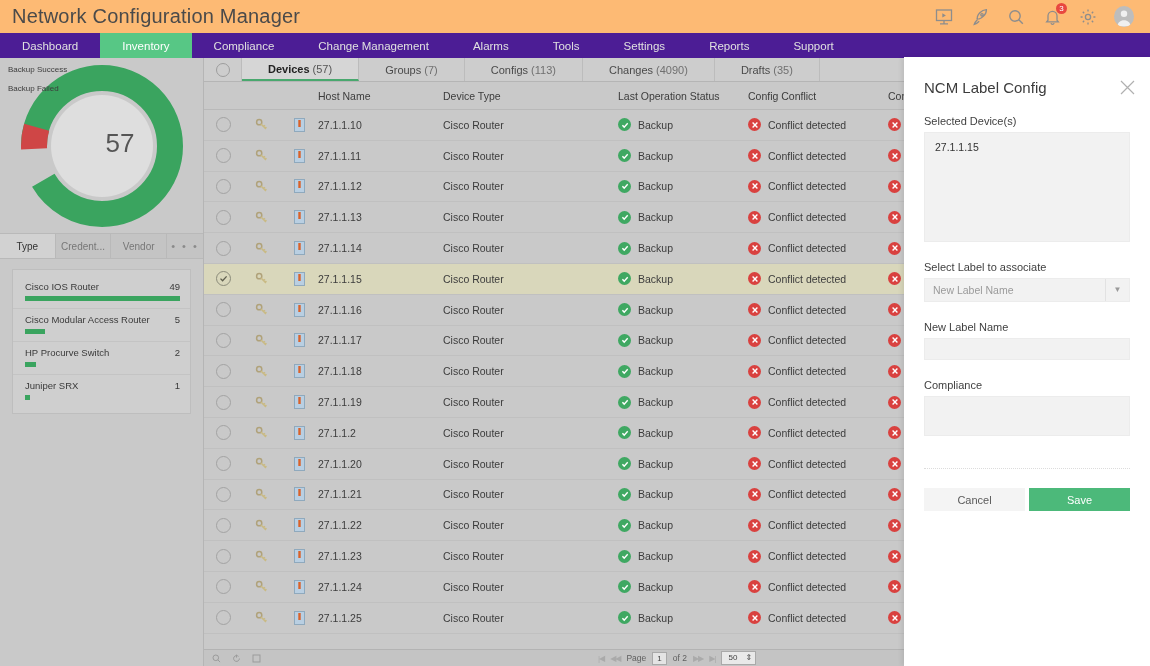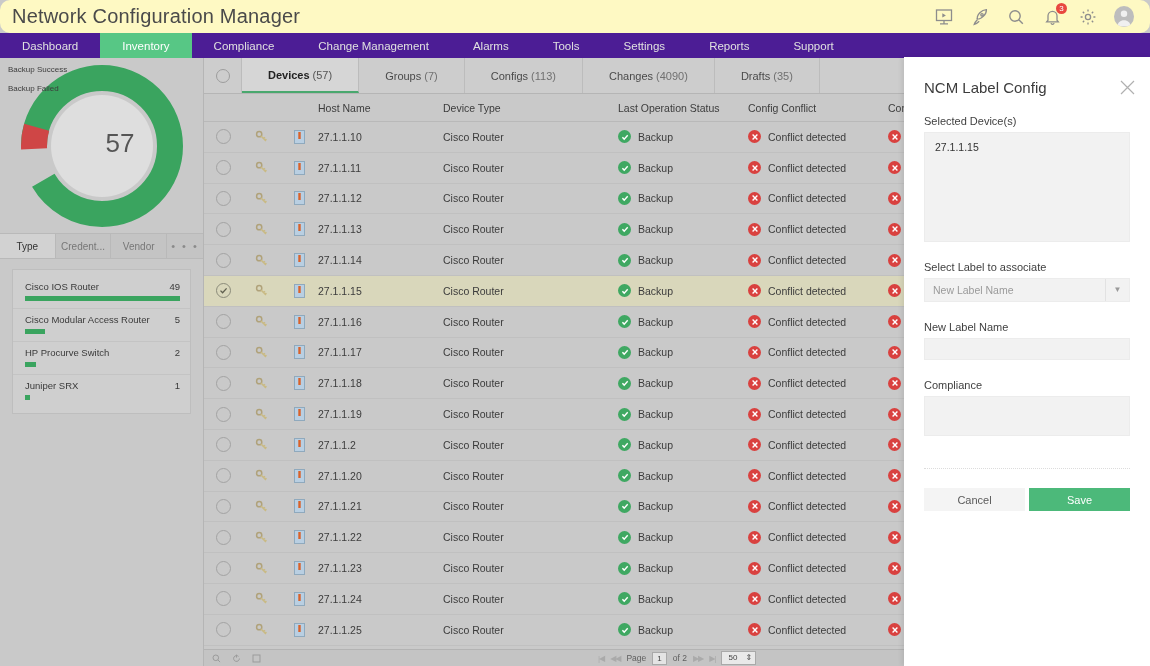--- a/index.html
+++ b/index.html
@@ -6,24 +6,23 @@
   html, body {
     width: 1150px; height: 666px;
     font-family: "Liberation Sans", sans-serif;
     background: #c9c9c9;
     overflow: hidden;
   }
   .app { position: relative; width: 1150px; height: 666px; }
 
   
   .topbar {
-    height: 33px; background: #fef9c3;
+    height: 33px; background: #fdba74;
     display: flex; align-items: center; justify-content: space-between;
     padding: 0 10px 0 8px;
-    border-radius: 10px;
   }
   .app-title {
     font-size: 20px; color: #4a4a4a; font-weight: 400;
     letter-spacing: .2px; padding-left: 4px;
   }
   .topicons { display: flex; align-items: center; gap: 16px; padding-right: 6px; }
   .ticon { position: relative; width: 20px; height: 20px; color: #8d8d8d;
            display: flex; align-items: center; justify-content: center; cursor: pointer; }
   .ticon svg { display: block; }
   .badge {
@@ -69,21 +68,21 @@
 
   .typebox { margin: 10px 12px; background: #cfcfcf; border: 1px solid #bebebe; padding: 6px 0; }
   .typerow { padding: 5px 10px 7px 12px; border-bottom: 1px solid #c4c4c4; }
   .typerow:last-child { border-bottom: none; }
   .typeline { display: flex; justify-content: space-between; font-size: 9.5px; color: #3a3a3a; }
   .typebar { height: 5px; background: #3aa45f; margin-top: 4px; }
 
   
   .main { flex: 1; background: #c9c9c9; position: relative; }
   .maintabs {
-    height: 36px; background: #cdcdcd; display: flex; align-items: stretch;
+    height: 24px; background: #cdcdcd; display: flex; align-items: stretch;
     border-bottom: 1px solid #b5b5b5;
   }
   .selcirc-wrap { width: 38px; display: flex; align-items: center; justify-content: center;
                   border-right: 1px solid #bcbcbc; }
   .selcirc { width: 14px; height: 14px; border-radius: 50%; border: 1px solid #9d9d9d; background: #cdcdcd; }
   .mtab {
     display: flex; align-items: center; padding: 0 26px; font-size: 11px; color: #4a4a4a;
     border-right: 1px solid #bcbcbc; cursor: pointer; white-space: nowrap;
   }
   .mtab.active { background: #d6d6d6; color: #222; border-bottom: 2px solid #49a86e; }

